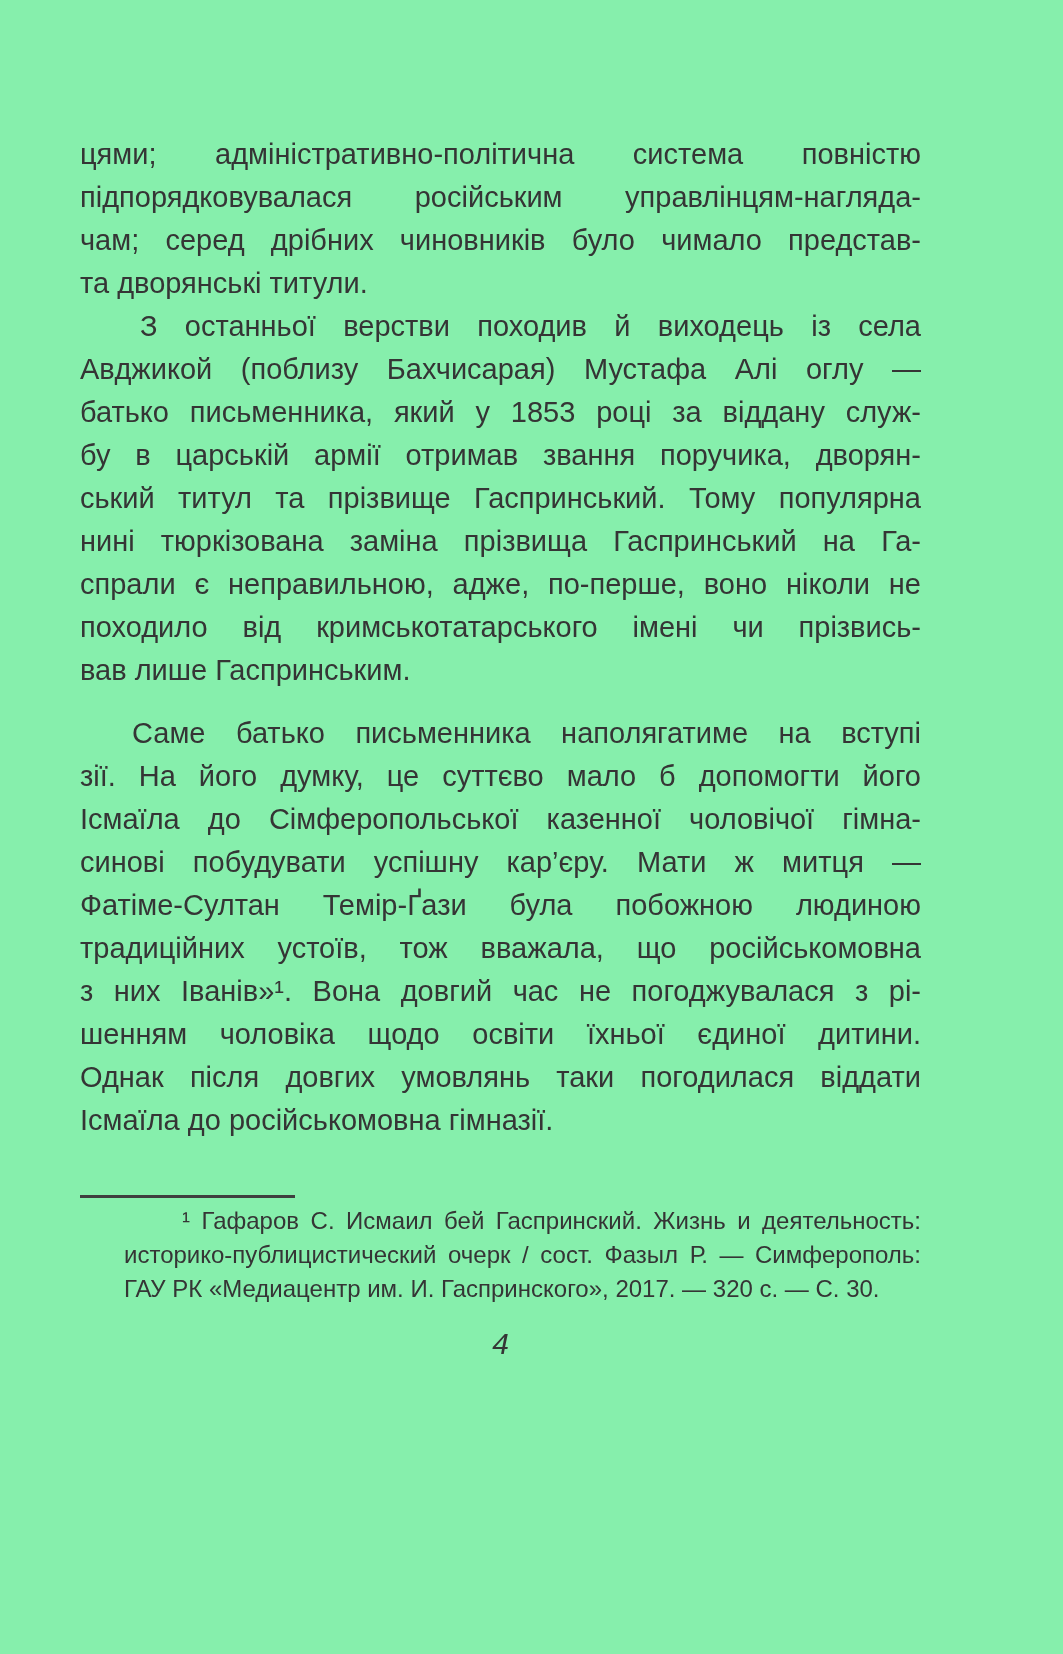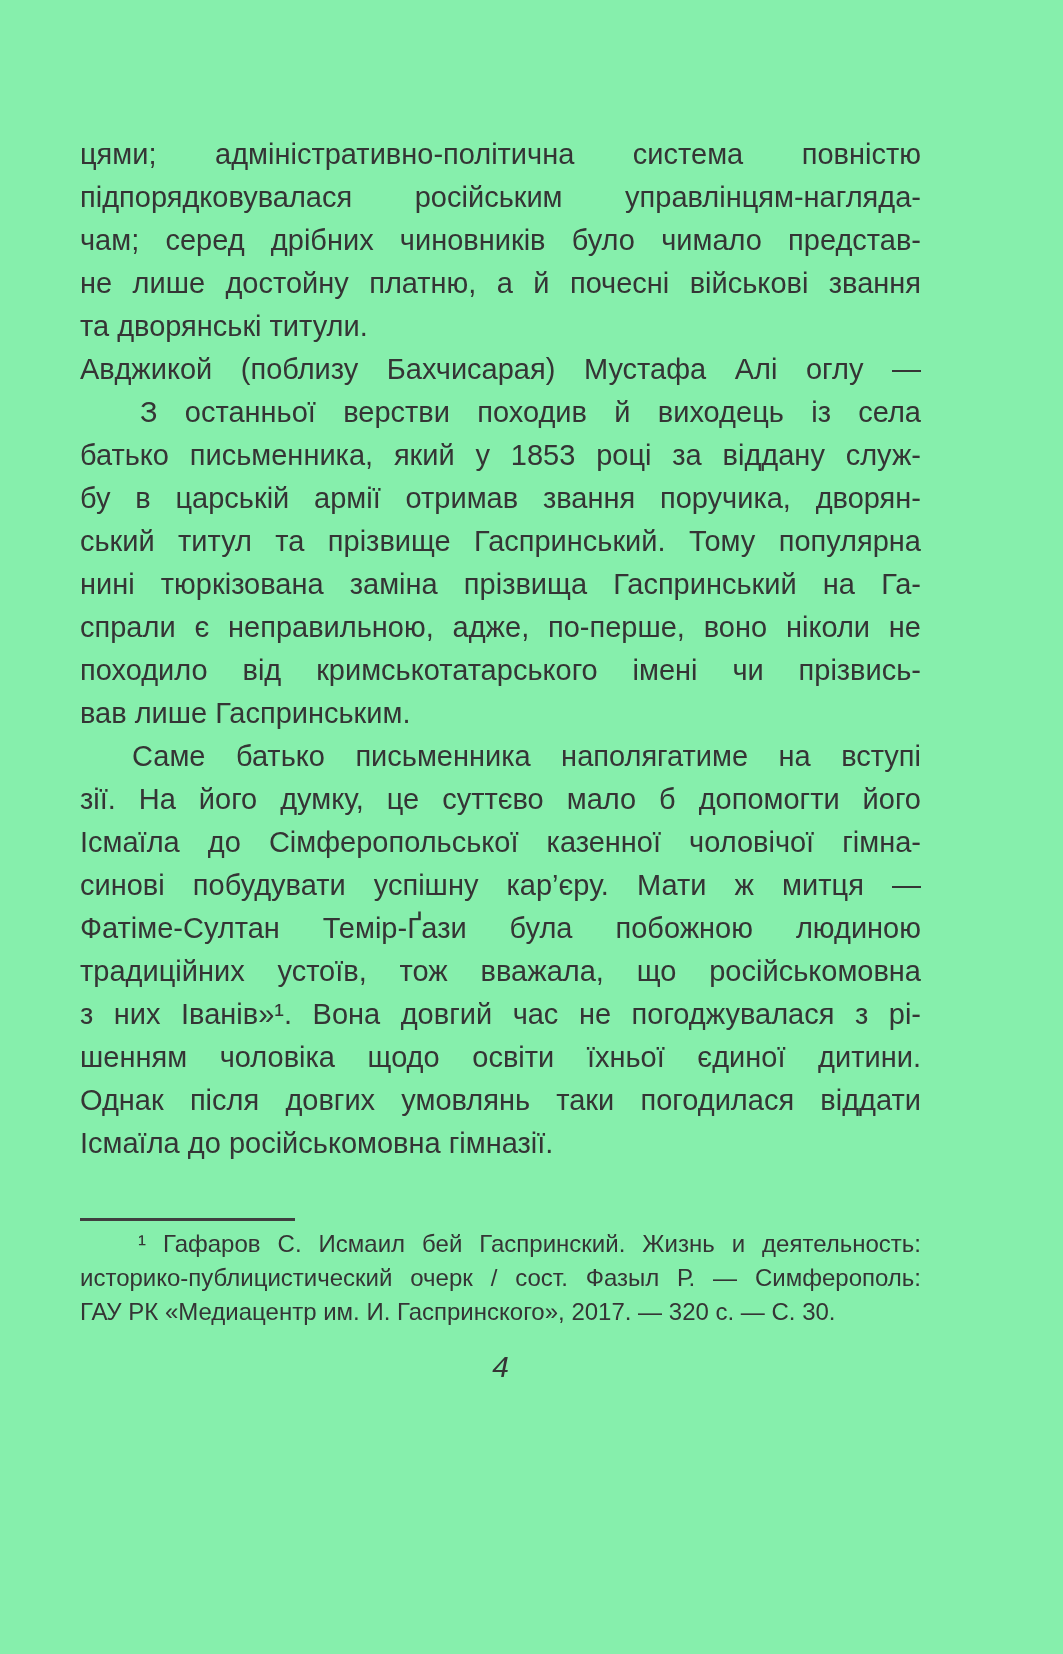--- a/index.html
+++ b/index.html
@@ -23,34 +23,35 @@
     line-height: 43px;
     text-align: justify;
     text-align-last: justify;
     white-space: normal;
   }
   .body-text .line.last-line {
     text-align-last: left;
   }
   
   .para-1 .first-line { padding-left: 60px; }
-  .para-2 .first-line { padding-left: 52px; }
+  .para-2 .first-line { padding-left: 52px; margin-top: 20px; }
 
   .footnote-rule {
     width: 215px;
     height: 0;
     border: none;
     border-top: 3px solid #3f3f3f;
     margin: 53px 0 6px 0;
   }
   .footnote .line {
     font-size: 24px;
     line-height: 34px;
     text-align: justify;
     text-align-last: justify;
+    margin-left: 44px;
   }
   .footnote .line.last-line {
     text-align-last: left;
   }
   .footnote .first-line { padding-left: 58px; }
 
   .page-number {
     margin-top: 18px;
     text-align: center;
     font-size: 30px;
@@ -61,26 +62,25 @@
 </style>
 </head>
 <body>
 
 <div class="page">
   <main class="body-text">
       <div class="para para-0">
         <div class="line first-line">цями; адміністративно-політична система повністю</div>
         <div class="line">підпорядковувалася російським управлінцям-нагляда-</div>
         <div class="line">чам; серед дрібних чиновників було чимало представ-</div>
-        <div class="line">не лише достойну платню, а й почесні військові звання</div>
         <div class="line last-line">та дворянські титули.</div>
       </div>
       <div class="para para-1">
+        <div class="line first-line">З останньої верстви походив й виходець із села</div>
         <div class="line">Авджикой (поблизу Бахчисарая) Мустафа Алі оглу —</div>
-        <div class="line first-line">З останньої верстви походив й виходець із села</div>
         <div class="line">батько письменника, який у 1853 році за віддану служ-</div>
         <div class="line">бу в царській армії отримав звання поручика, дворян-</div>
         <div class="line">ський титул та прізвище Гаспринський. Тому популярна</div>
         <div class="line">нині тюркізована заміна прізвища Гаспринський на Га-</div>
         <div class="line">спрали є неправильною, адже, по-перше, воно ніколи не</div>
         <div class="line">походило від кримськотатарського імені чи прізвись-</div>
         <div class="line last-line">вав лише Гаспринським.</div>
       </div>
       <div class="para para-2">
         <div class="line first-line">Саме батько письменника наполягатиме на вступі</div>

